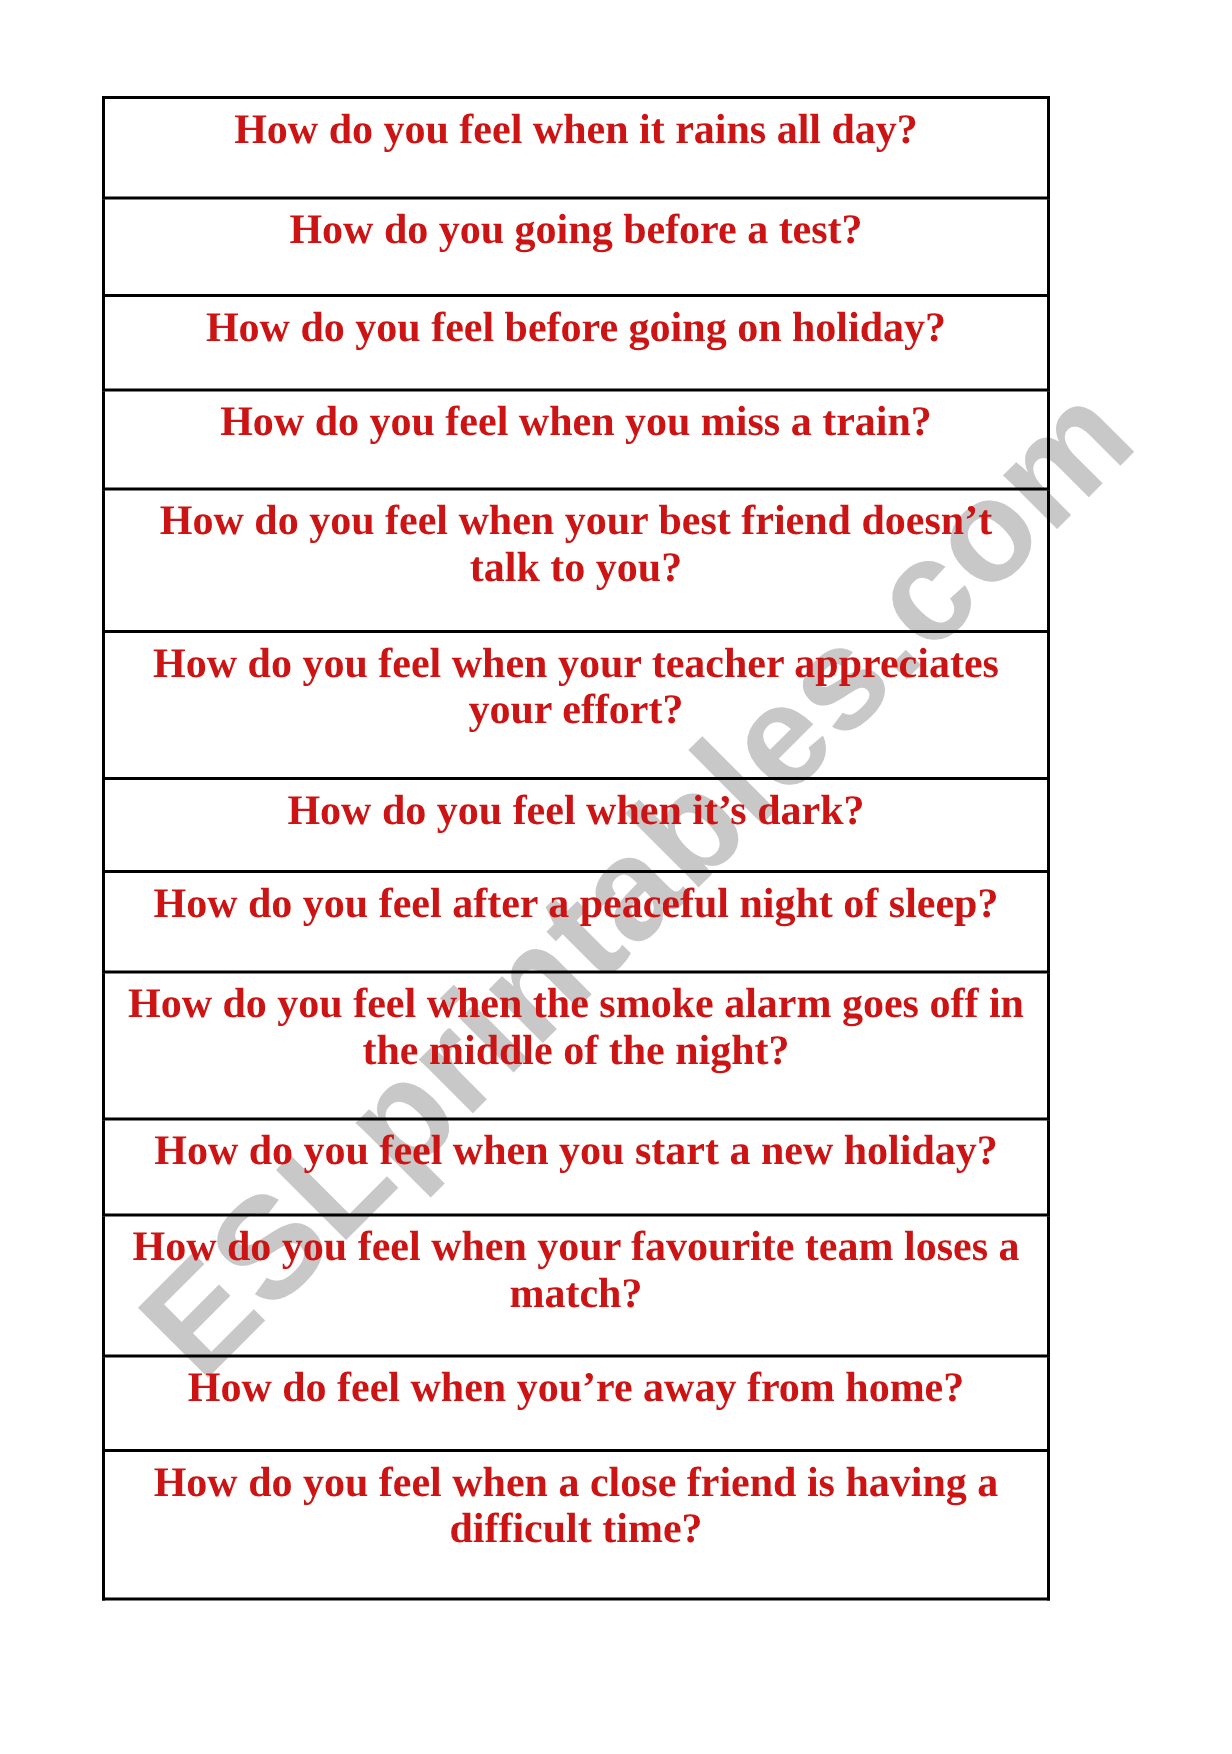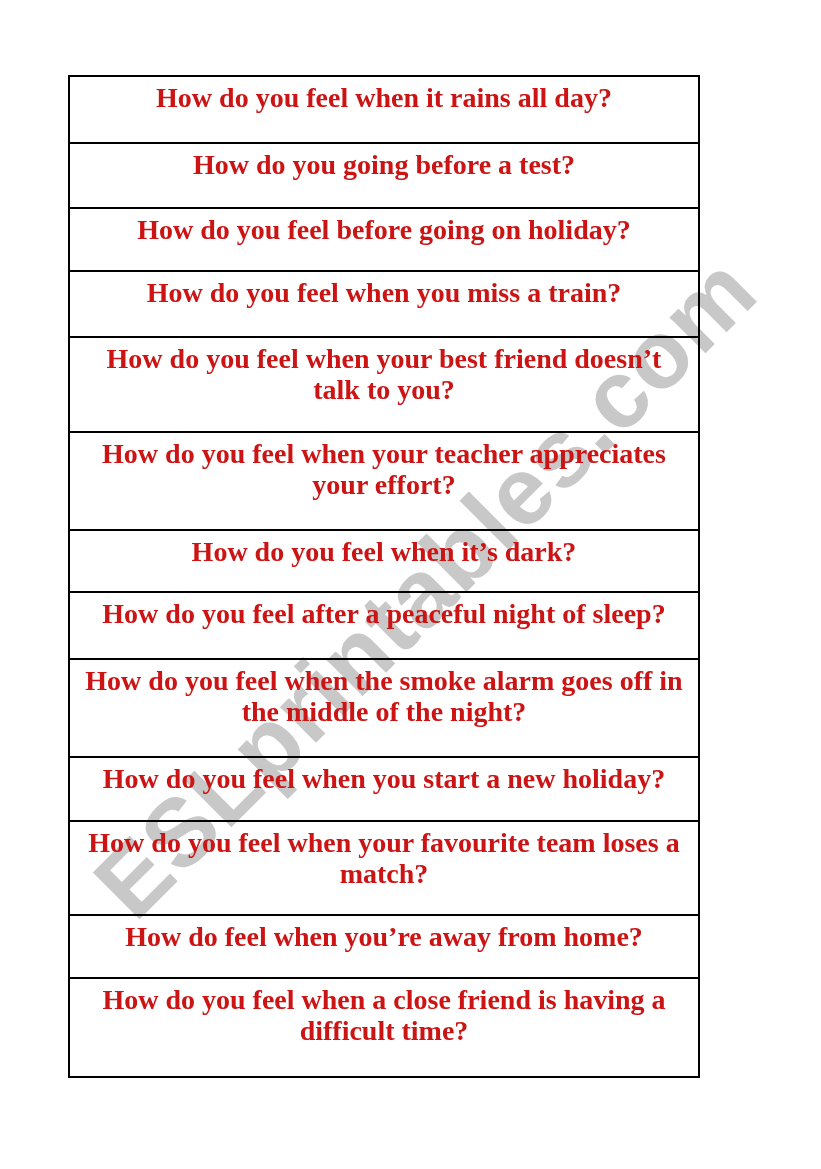--- a/index.html
+++ b/index.html
@@ -26,21 +26,21 @@
     font-size:96px;
     letter-spacing:1px;
     color:var(--wm);
     white-space:nowrap;
     z-index:0;
     user-select:none;
   }
   table.questions{
     position:absolute;
     left:68px;
-    top:75px;
+    top:64px;
     width:632px;
     border-collapse:collapse;
     background:transparent;
     z-index:1;
     table-layout:fixed;
   }
   table.questions td{
     border:2px solid var(--border);
     vertical-align:top;
     text-align:center;

